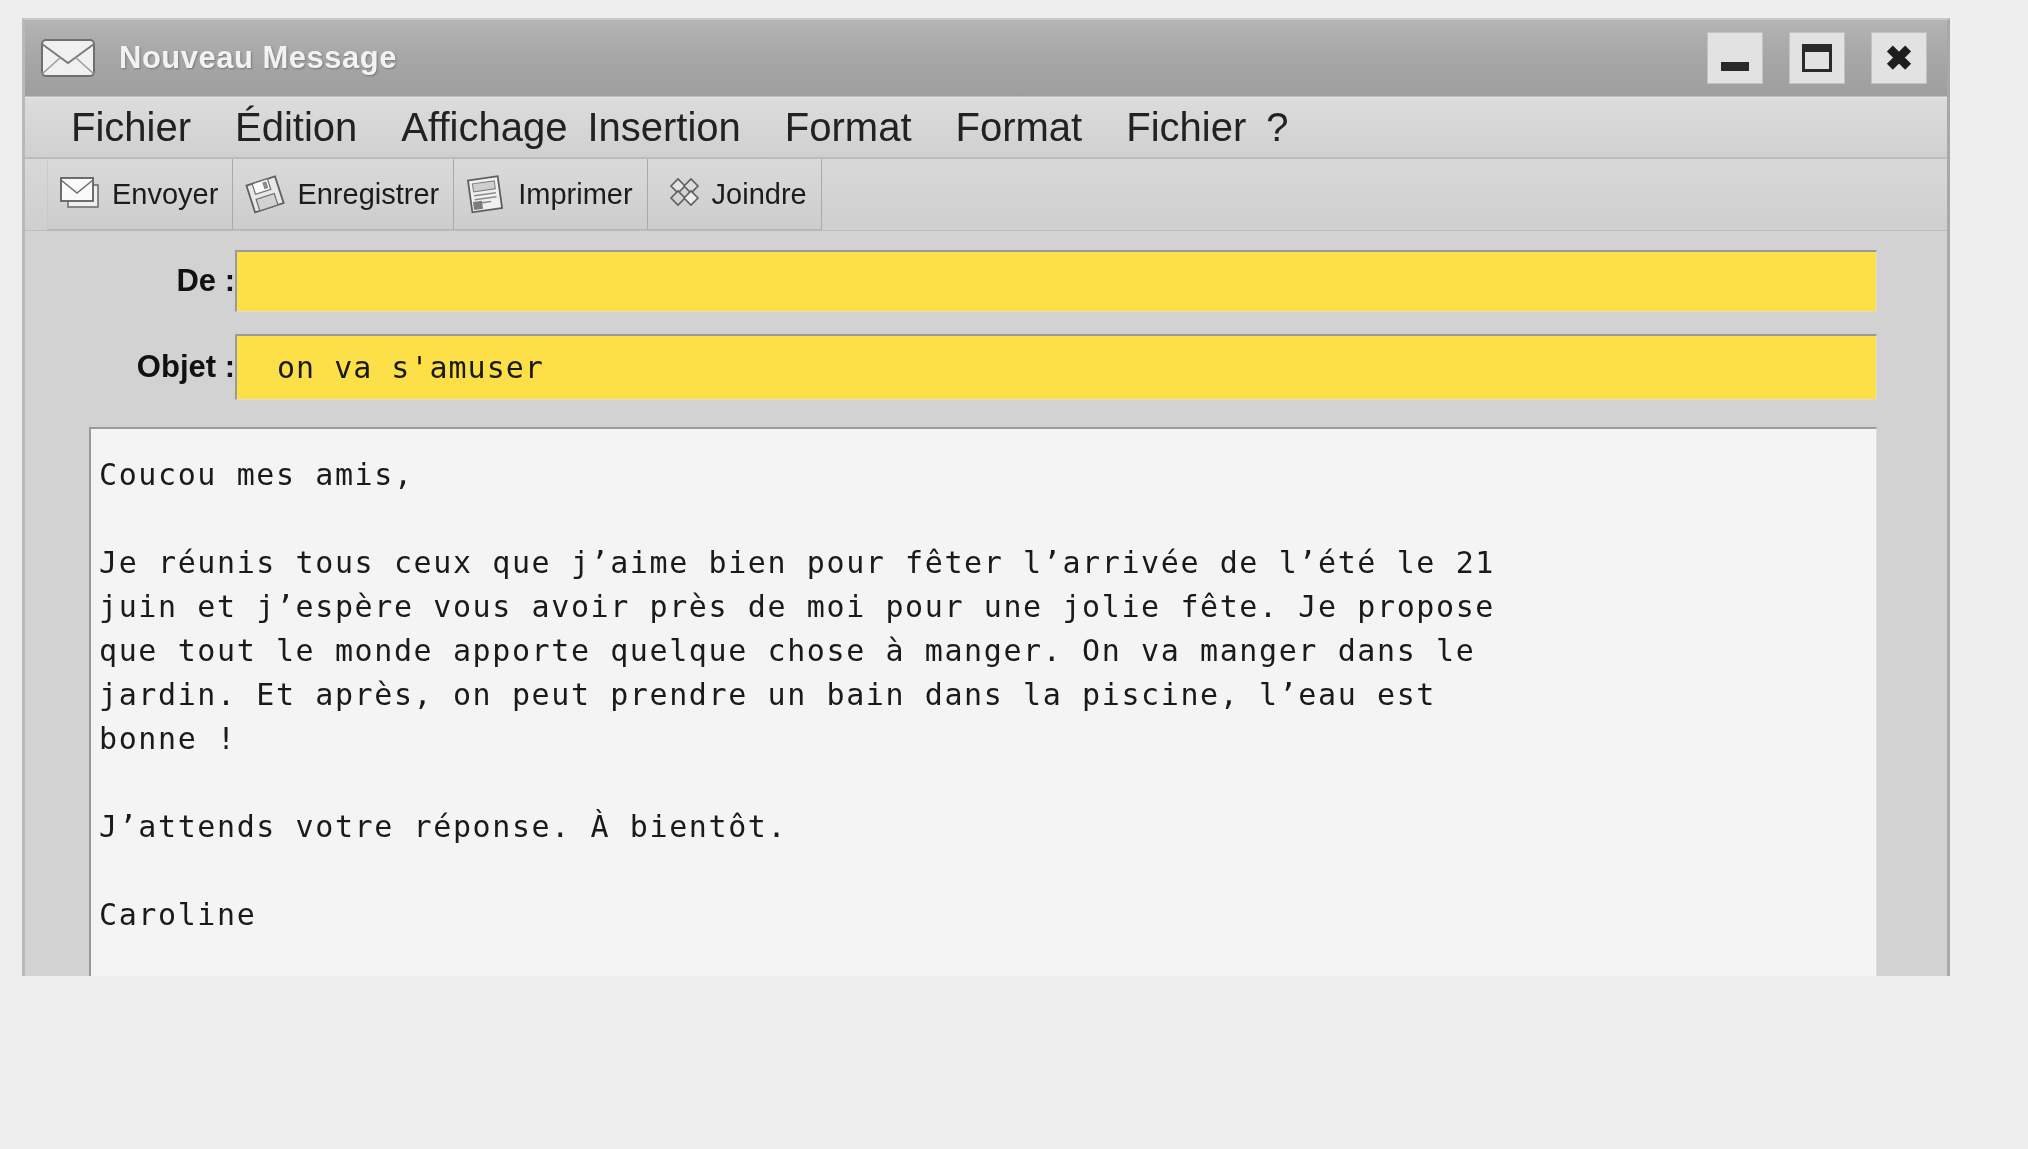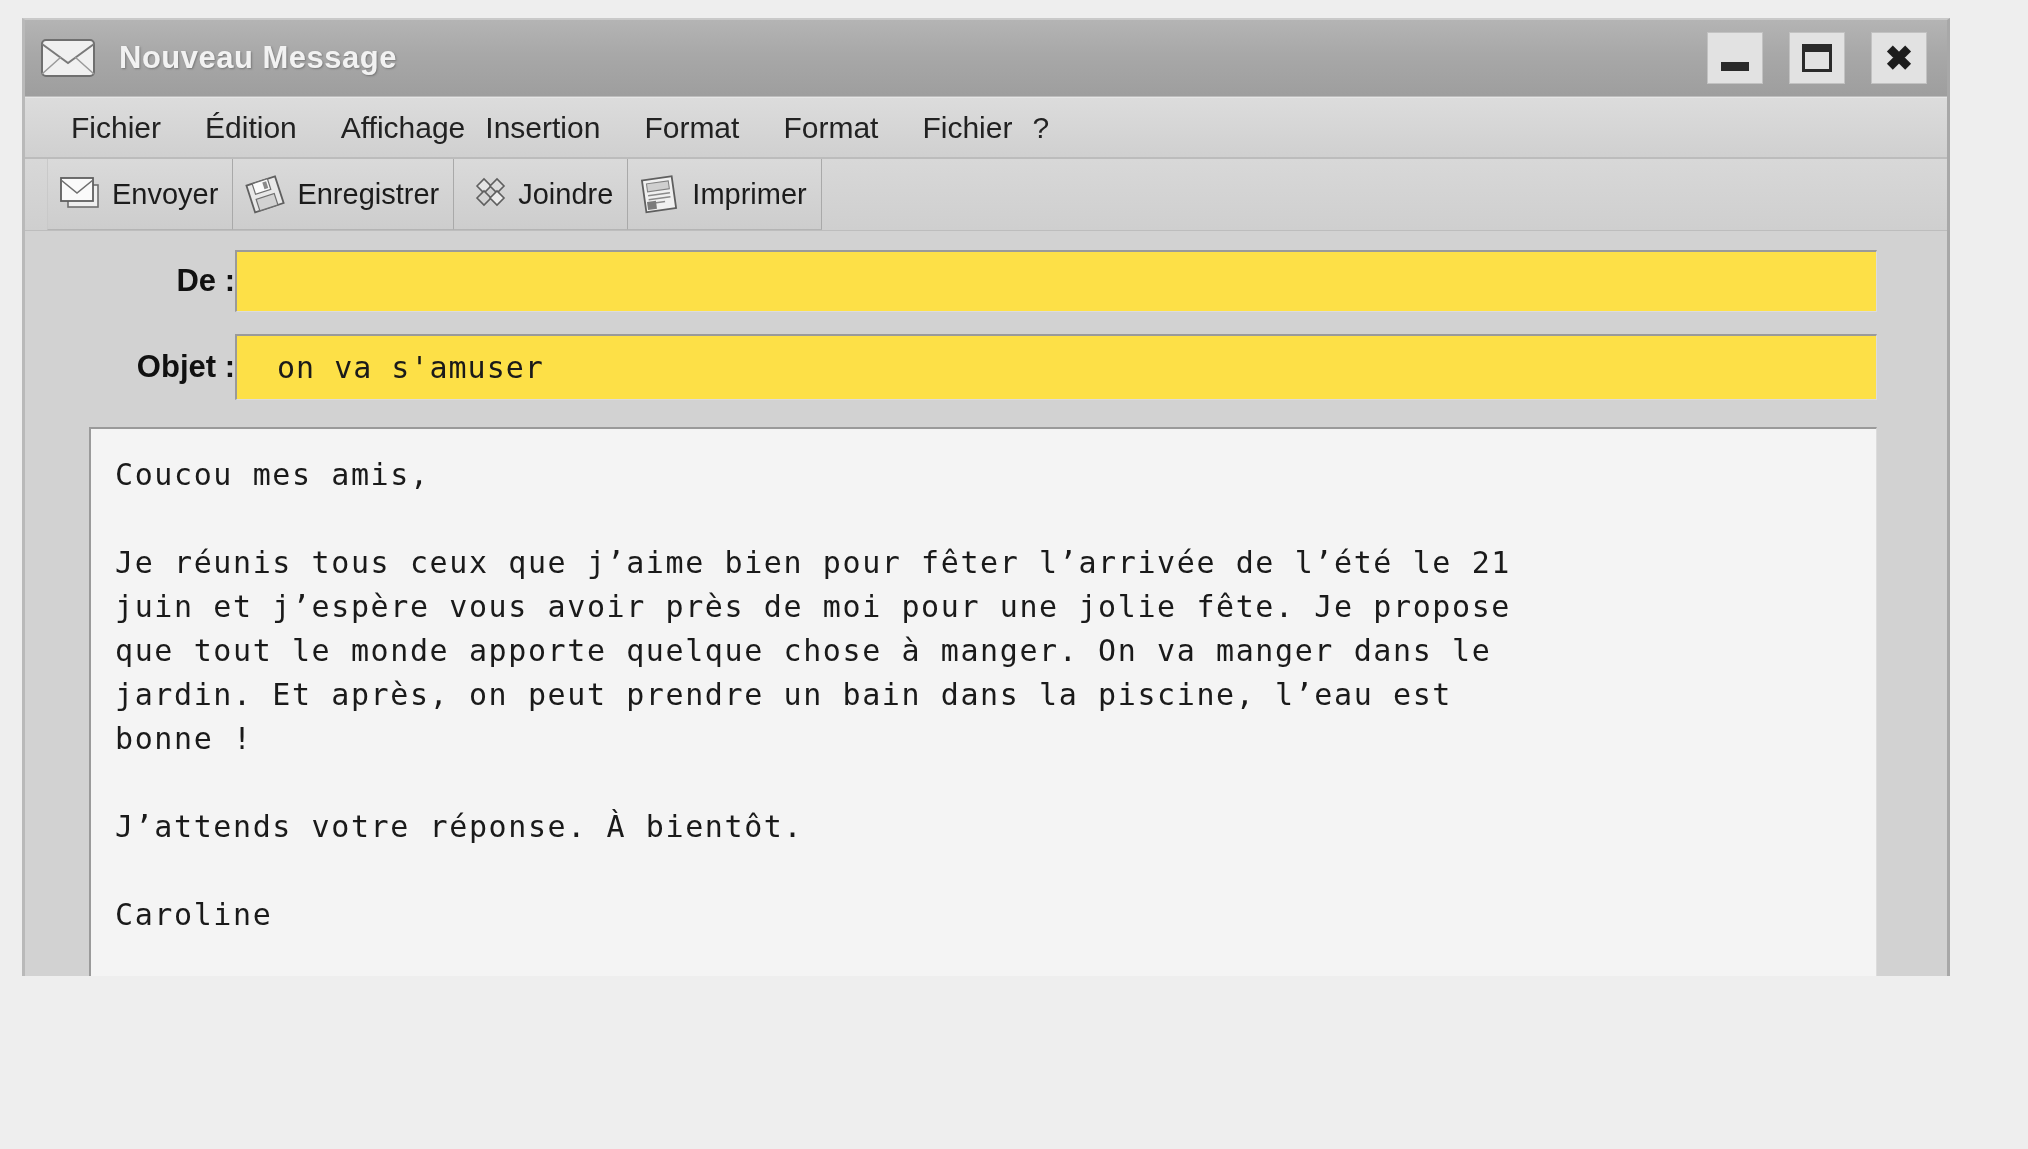--- a/index.html
+++ b/index.html
@@ -106,21 +106,21 @@
     flex: 0 0 62px;
     background: linear-gradient(180deg, #dcdcdc 0%, #d0d0d0 100%);
     display: flex;
     align-items: center;
     border-bottom: 2px solid #bcbcbc;
     border-top: 1px solid #e6e6e6;
     padding-left: 46px;
     box-sizing: border-box;
   }
   .menu-item {
-    font-size: 30px;
+    font-size: 40px;
     color: #222;
     margin-right: 44px;
     white-space: nowrap;
   }
   .menu-item.tight { margin-right: 20px; }
 
   
   #toolbar {
     height: 72px;
     flex: 0 0 72px;
@@ -192,21 +192,21 @@
 
   
   #body-area {
     margin: 10px 70px 0 64px;
     flex: 1 1 auto;
     background: #f4f4f4;
     border-top: 2px solid #9a9a9a;
     border-left: 2px solid #9a9a9a;
     border-right: 1px solid #dcdcdc;
     box-sizing: border-box;
-    padding: 24px 0 0 24px;
+    padding: 24px 0 0 8px;
     overflow: hidden;
   }
   #body-text {
     font-family: "DejaVu Sans Mono", monospace;
     font-size: 30px;
     line-height: 44px;
     color: #1a1a1a;
     white-space: pre-wrap;
     letter-spacing: 1.6px;
     margin: 0;
@@ -273,50 +273,50 @@
         <svg width="46" height="42" viewBox="0 0 46 42">
           <g transform="rotate(-18 23 21)">
             <rect x="7" y="7" width="30" height="28" fill="#e8e8e8" stroke="#5f5f5f" stroke-width="1.8"></rect>
             <rect x="13" y="7" width="16" height="11" fill="#fbfbfb" stroke="#6f6f6f" stroke-width="1.2"></rect>
             <rect x="12" y="23" width="19" height="12" fill="#d2d2d2" stroke="#6f6f6f" stroke-width="1.2"></rect>
             <rect x="23" y="9" width="4" height="7" fill="#8a8a8a"></rect>
           </g>
         </svg>
       </span>
       <span class="tool-label">Enregistrer</span>
-    </div>
-
-    <div class="tool-btn">
-      <span class="tool-icon">
-        <svg width="46" height="42" viewBox="0 0 46 42">
-          <path d="M13 13 L20 6 L27 13 L20 20 Z" fill="#e4e4e4" stroke="#5f5f5f" stroke-width="1.6"></path>
-          <path d="M26 13 L33 6 L40 13 L33 20 Z" fill="#dcdcdc" stroke="#5f5f5f" stroke-width="1.6"></path>
-          <path d="M13 25 L20 18 L27 25 L20 32 Z" fill="#d4d4d4" stroke="#5f5f5f" stroke-width="1.6"></path>
-          <path d="M26 25 L33 18 L40 25 L33 32 Z" fill="#ececec" stroke="#5f5f5f" stroke-width="1.6"></path>
-        </svg>
-      </span>
-      <span class="tool-label">Joindre</span>
     </div>
 
     <div class="tool-btn">
       <span class="tool-icon">
         <svg width="46" height="42" viewBox="0 0 46 42">
           <g transform="rotate(-8 23 21)">
             <rect x="6" y="5" width="30" height="32" fill="#f0f0f0" stroke="#5f5f5f" stroke-width="1.8"></rect>
             <rect x="10" y="9" width="22" height="8" fill="#cfcfcf" stroke="#7f7f7f" stroke-width="1"></rect>
             <line x1="10" y1="21" x2="32" y2="21" stroke="#8a8a8a" stroke-width="1.4"></line>
             <line x1="10" y1="25" x2="32" y2="25" stroke="#8a8a8a" stroke-width="1.4"></line>
             <line x1="10" y1="29" x2="26" y2="29" stroke="#8a8a8a" stroke-width="1.4"></line>
             <rect x="8" y="27" width="9" height="8" fill="#7b7b7b"></rect>
           </g>
         </svg>
       </span>
       <span class="tool-label">Imprimer</span>
     </div>
 
+    <div class="tool-btn">
+      <span class="tool-icon">
+        <svg width="46" height="42" viewBox="0 0 46 42">
+          <path d="M13 13 L20 6 L27 13 L20 20 Z" fill="#e4e4e4" stroke="#5f5f5f" stroke-width="1.6"></path>
+          <path d="M26 13 L33 6 L40 13 L33 20 Z" fill="#dcdcdc" stroke="#5f5f5f" stroke-width="1.6"></path>
+          <path d="M13 25 L20 18 L27 25 L20 32 Z" fill="#d4d4d4" stroke="#5f5f5f" stroke-width="1.6"></path>
+          <path d="M26 25 L33 18 L40 25 L33 32 Z" fill="#ececec" stroke="#5f5f5f" stroke-width="1.6"></path>
+        </svg>
+      </span>
+      <span class="tool-label">Joindre</span>
+    </div>
+
   </div>
 
   <div id="form">
 
     <div class="field-row">
       <div class="field-label">De :</div>
       <div class="field-input" placeholder=""></div>
     </div>
 
 

